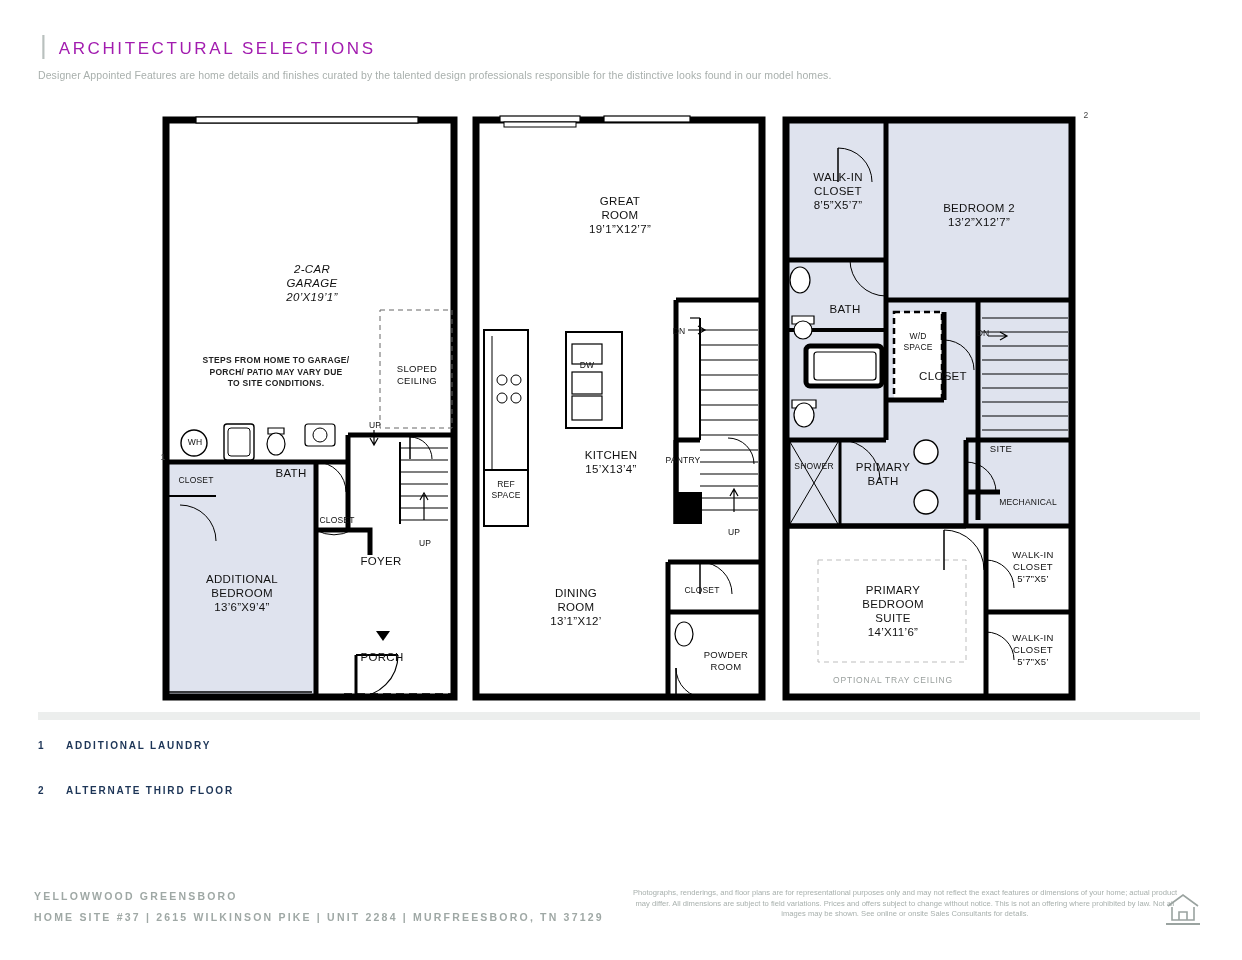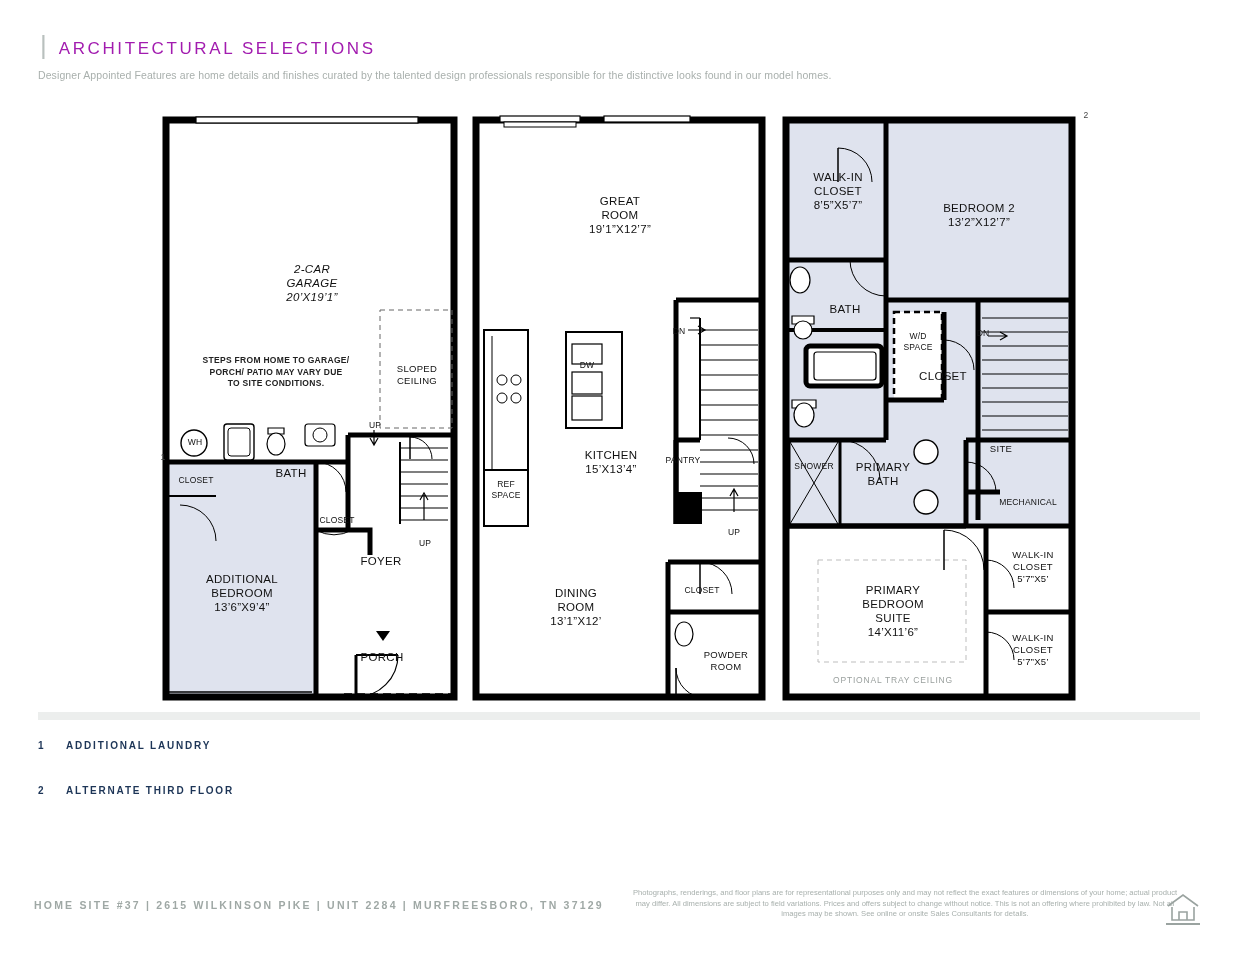--- a/index.html
+++ b/index.html
@@ -405,20 +405,21 @@
     <span class="foot-num">1</span>
     <span class="foot-text">ADDITIONAL LAUNDRY</span>
   </div>
   <div class="foot-row">
     <span class="foot-num">2</span>
     <span class="foot-text">ALTERNATE THIRD FLOOR</span>
   </div>
 </div>
 
 <div id="footer-left">
+  <div id="footer-community">YELLOWWOOD GREENSBORO</div>
   <div id="footer-address">HOME SITE #37  |  2615 WILKINSON PIKE  |  UNIT 2284  |  MURFREESBORO, TN 37129</div>
 </div>
 
 <div id="disclaimer">Photographs, renderings, and floor plans are for representational purposes only and may not reflect the exact features or dimensions of your home; actual product may differ. All dimensions are subject to field variations. Prices and offers subject to change without notice. This is not an offering where prohibited by law. Not all images may be shown. See online or onsite Sales Consultants for details.</div>
 
 <div id="eho">
   <svg width="46" height="38" viewBox="0 0 46 38">
     <g fill="none" stroke="#9aa3a0" stroke-width="1.6">
       <path d="M6 16 L21 5 L36 16"></path>
       <path d="M10 17 L10 30 L32 30 L32 17"></path>

